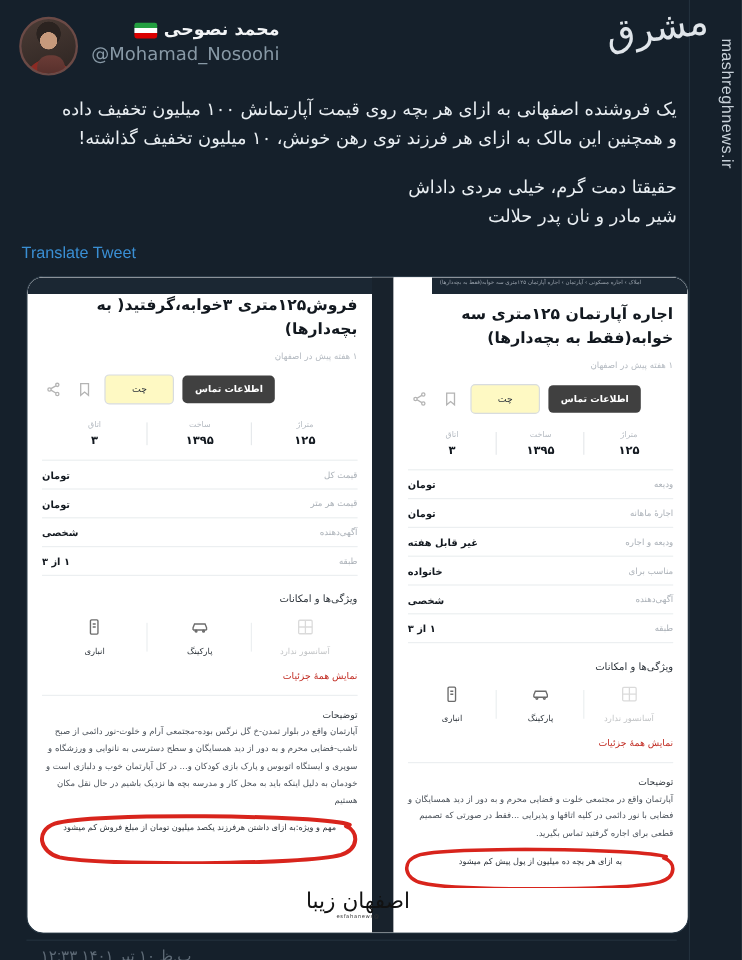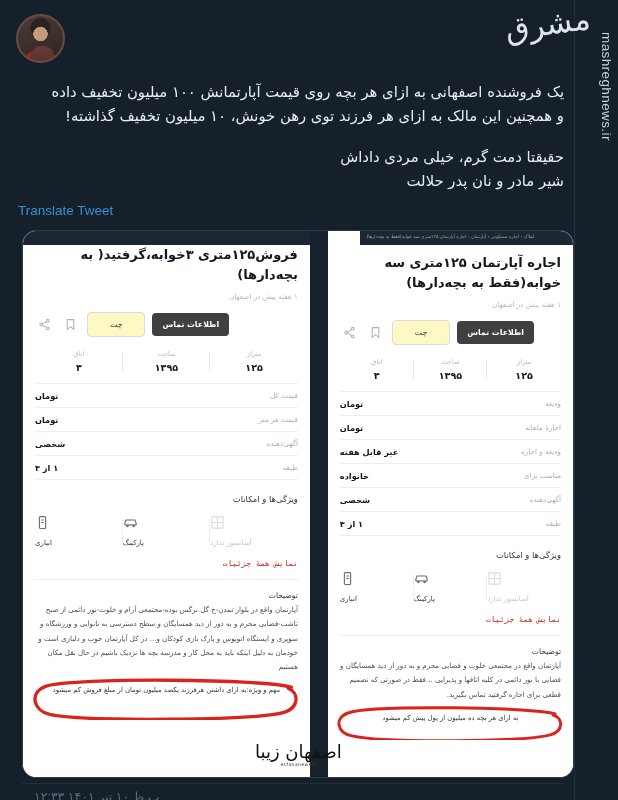--- a/index.html
+++ b/index.html
@@ -135,27 +135,27 @@
     display: flex; justify-content: space-between; align-items: center;
     border-top: 1px solid #eceff1; padding: 6.5px 0; direction: rtl;
   }
   .row:last-child { border-bottom: 1px solid #eceff1; }
   .row-k { font-size: 7.2px; color: #aab0b7; }
   .row-v { font-size: 8.2px; color: #12181f; font-weight: bold; }
 
   .sec-title { direction: rtl; text-align: right; font-size: 8.4px; color: #2e353c; margin-top: 14px; }
 
   .amen { display: flex; margin-top: 11px; direction: rtl; }
-  .amen-i { flex: 1; text-align: left; position: relative; }
+  .amen-i { flex: 1; text-align: center; position: relative; }
   .amen-i + .amen-i::after { content:""; position:absolute; right:0; top:4px; bottom:4px; width:1px; background:#eceff1; }
   .amen-g { width: 15px; height: 15px; margin: 0 auto 5px; opacity: .72; }
   .amen-l { font-size: 7px; color: #2e353c; }
   .amen-i.off .amen-g, .amen-i.off .amen-l { opacity: .3; }
 
-  .showall { direction: rtl; text-align: right; color: #c0281f; font-size: 7.8px; margin-top: 12px; font-family: Liberation Mono, monospace; }
+  .showall { direction: rtl; text-align: right; color: #c0281f; font-size: 7.8px; margin-top: 12px; }
 
   .hr { border-top: 1px solid #eceff1; margin-top: 11px; }
 
   .desc-h { direction: rtl; text-align: right; font-size: 7.6px; color: #2e353c; margin-top: 11px; }
   .desc-b {
     direction: rtl; text-align: right; font-size: 7.1px; color: #4a5159;
     line-height: 2.0; margin-top: 3px;
   }
 
   
@@ -181,20 +181,27 @@
   }
   .foot-sep { position:absolute; left: 22px; right: 54px; bottom: 16px; height:1px; background:#22303c; z-index:6;}
 </style>
 </head>
 <body>
 
 <div id="root">
 
   <div class="tw-head">
     <div class="avatar"></div>
+    <div class="names">
+      <div class="dname">
+        <span>محمد نصوحی</span>
+        <span class="flag"></span>
+      </div>
+      <div class="handle">@Mohamad_Nosoohi</div>
+    </div>
   </div>
 
   <div class="tw-body">
     <p>یک فروشنده اصفهانی به ازای هر بچه روی قیمت آپارتمانش ۱۰۰ میلیون تخفیف داده</p>
     <p>و همچنین این مالک به ازای هر فرزند توی رهن خونش، ۱۰ میلیون تخفیف گذاشته!</p>
     <div class="tw-gap"></div>
     <p>حقیقتا دمت گرم، خیلی مردی داداش</p>
     <p>شیر مادر و نان پدر حلالت</p>
   </div>
 

